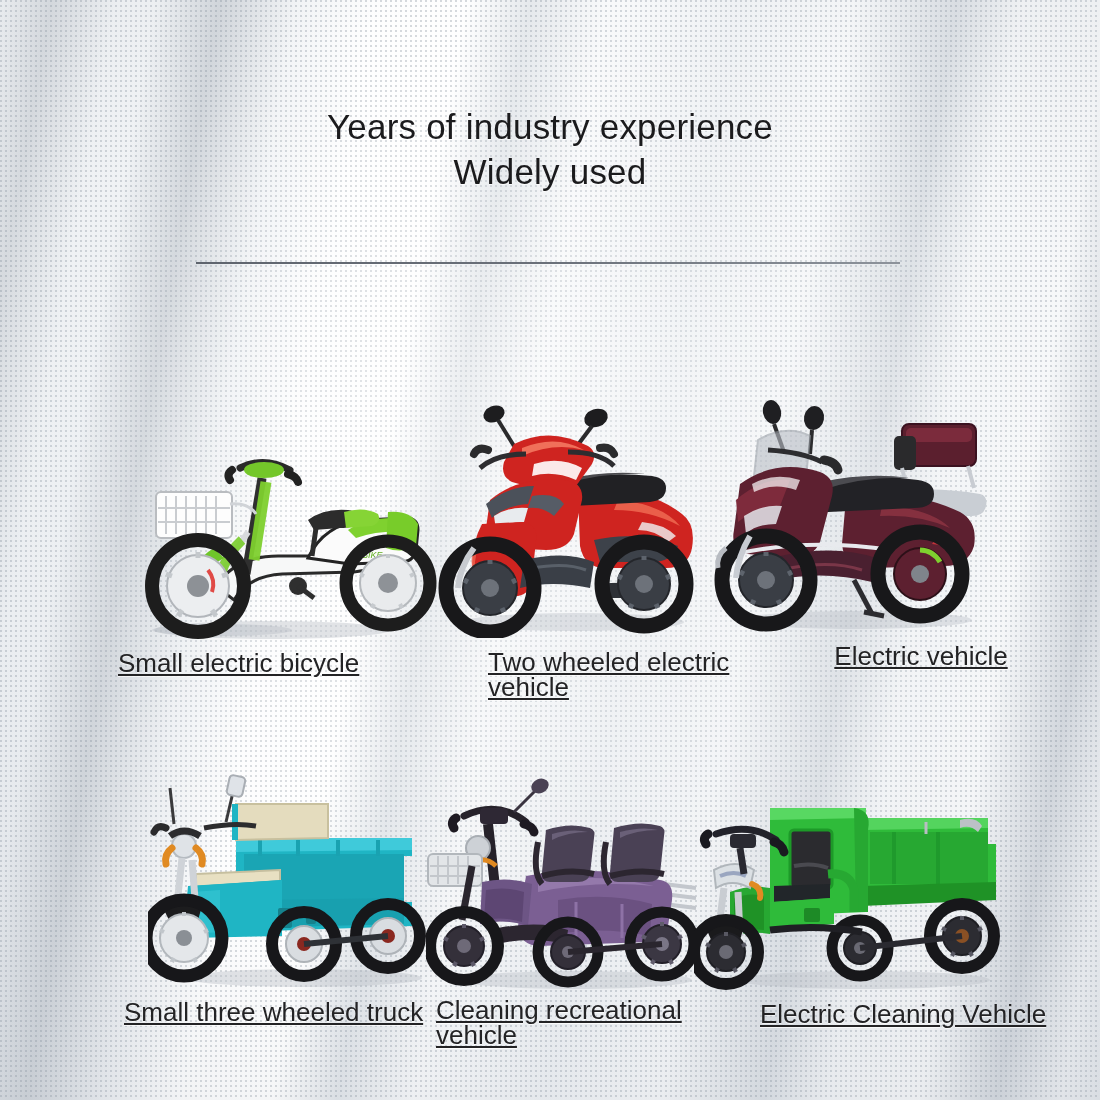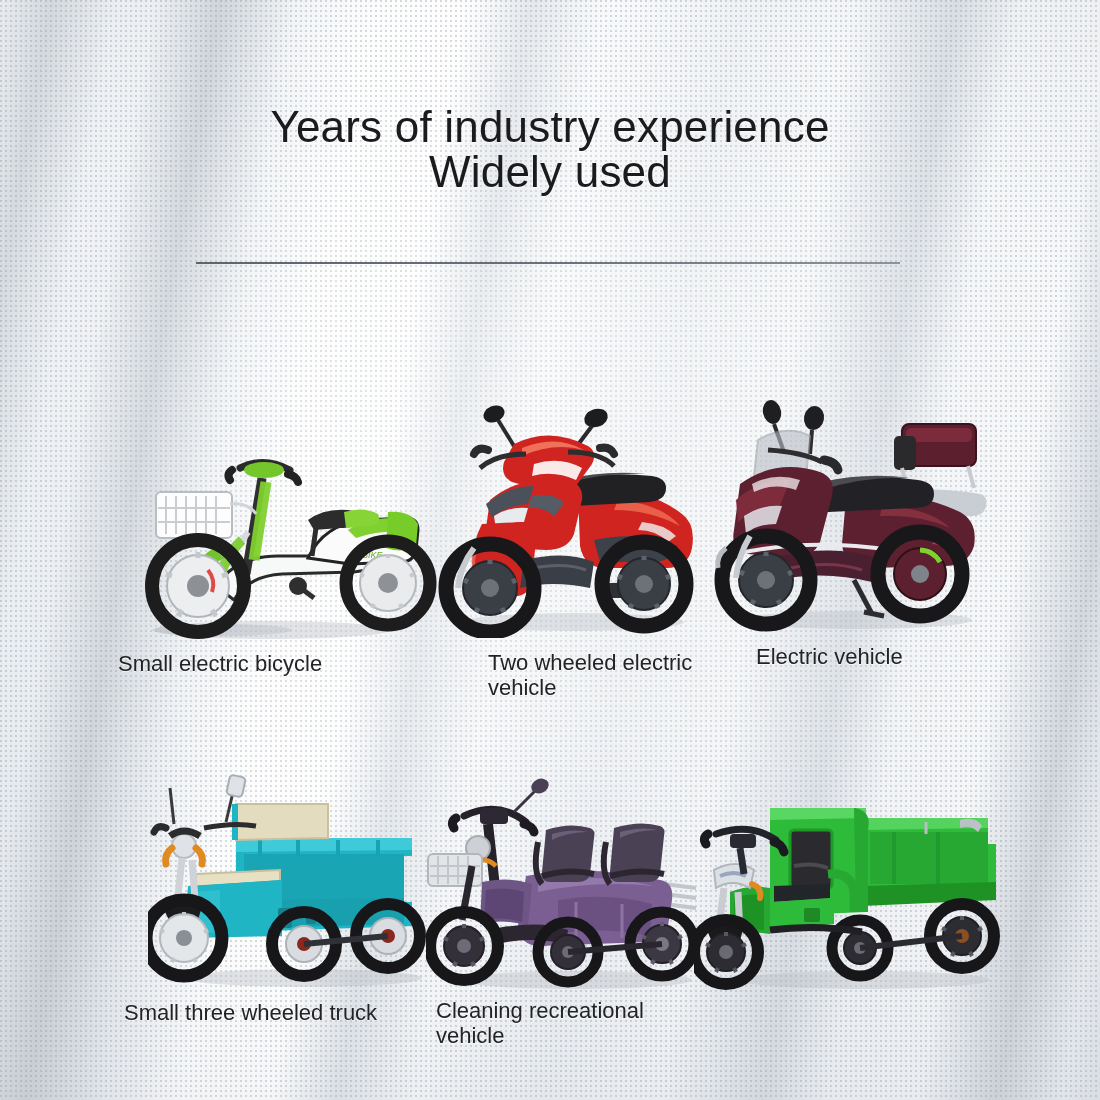--- a/index.html
+++ b/index.html
@@ -40,36 +40,37 @@
     pointer-events:none;
   }
   #vignette{
     position:absolute;inset:0;pointer-events:none;
     background:radial-gradient(ellipse 85% 75% at 50% 45%, rgba(255,255,255,0.45) 0%, rgba(255,255,255,0) 60%, rgba(170,178,188,0.22) 100%);
   }
 
   .title{
     position:absolute;left:0;right:0;top:104px;
     text-align:center;color:#1b1b1d;
-    font-size:44px;line-height:45px;font-weight:400;
+    font-size:35px;line-height:45px;font-weight:400;
     letter-spacing:0.2px;
     text-shadow:0 1px 1px rgba(255,255,255,0.8);
     white-space:pre-line;
   }
   .divider{
     position:absolute;left:196px;top:262px;width:704px;height:2px;
     background:linear-gradient(90deg,#5e646d 0%,#6a7079 50%,#8d939b 100%);
   }
 
   .cell{position:absolute;}
   .art{position:absolute;left:0;top:0;}
   .cap{
     position:absolute;color:#232325;
-    font-size:22px;line-height:25px;font-weight:400;
+    font-size:26px;line-height:25px;font-weight:400;
     text-shadow:0 1px 1px rgba(255,255,255,0.75);
+    text-decoration:underline;
   }
   .cap.w1{width:330px;}
   .cap.w2{width:250px;}
   .cap.w3{width:330px;}
 </style>
 </head>
 <body>
 
 <div id="page">
   <div id="dots"></div>
@@ -272,21 +273,21 @@
       <g stroke="#5e646d" stroke-width="5">
         <path d="M60 168 l0 -4"></path>
           <path d="M82 186 l4 -2"></path>
           <path d="M72 212 l2 4"></path>
         <path d="M48 212 l-2 4"></path>
           <path d="M38 186 l-4 -2"></path>
       </g>
       <path d="M44 148 q-12 20 -14 42" stroke="#c8ccd2" stroke-width="6" fill="none"></path>
       <path d="M20 160 q-10 8 -8 20" stroke="#b8bcc2" stroke-width="5" fill="none"></path>
     </svg>
-    <div class="cap w3" style="left:50px;top:256px;">Electric vehicle</div>
+    <div class="cap w3" style="left:50px;top:256px;text-align:center;">Electric vehicle</div>
   </div>
 
   <div class="cell" style="left:148px;top:762px;width:300px;height:230px;">
     <svg class="art" width="300" height="230" viewBox="0 0 300 230">
       <ellipse cx="156" cy="216" rx="118" ry="9" fill="#b9bfc6" opacity="0.42"></ellipse>
 
       <path d="M88 76 l176 0 l0 18 l-8 0 l0 46 l8 0 l0 24 l-176 6 Z" fill="#1fb5c4"></path>
       <path d="M88 76 l176 0 l0 12 l-176 2 Z" fill="#3fcada"></path>
       <rect x="96" y="92" width="160" height="46" fill="#1aa5b4"></rect>
       <g stroke="#19a2b1" stroke-width="4">
@@ -498,14 +499,15 @@
       <g stroke="#585863" stroke-width="4">
         <path d="M268 138 l0 -4"></path>
           <path d="M284 148 l4 -2"></path>
           <path d="M276 170 l2 4"></path>
         <path d="M260 170 l-2 4"></path>
           <path d="M252 148 l-4 -2"></path>
       </g>
       <path d="M166 166 l102 -12" stroke="#2a2a30" stroke-width="6"></path>
       <path d="M76 148 q48 -6 92 2" stroke="#1f1f24" stroke-width="7" fill="none"></path>
     </svg>
+    <div class="cap w3" style="left:66px;top:220px;">Electric Cleaning Vehicle</div>
   </div>
 </div>
 
 </body></html>

